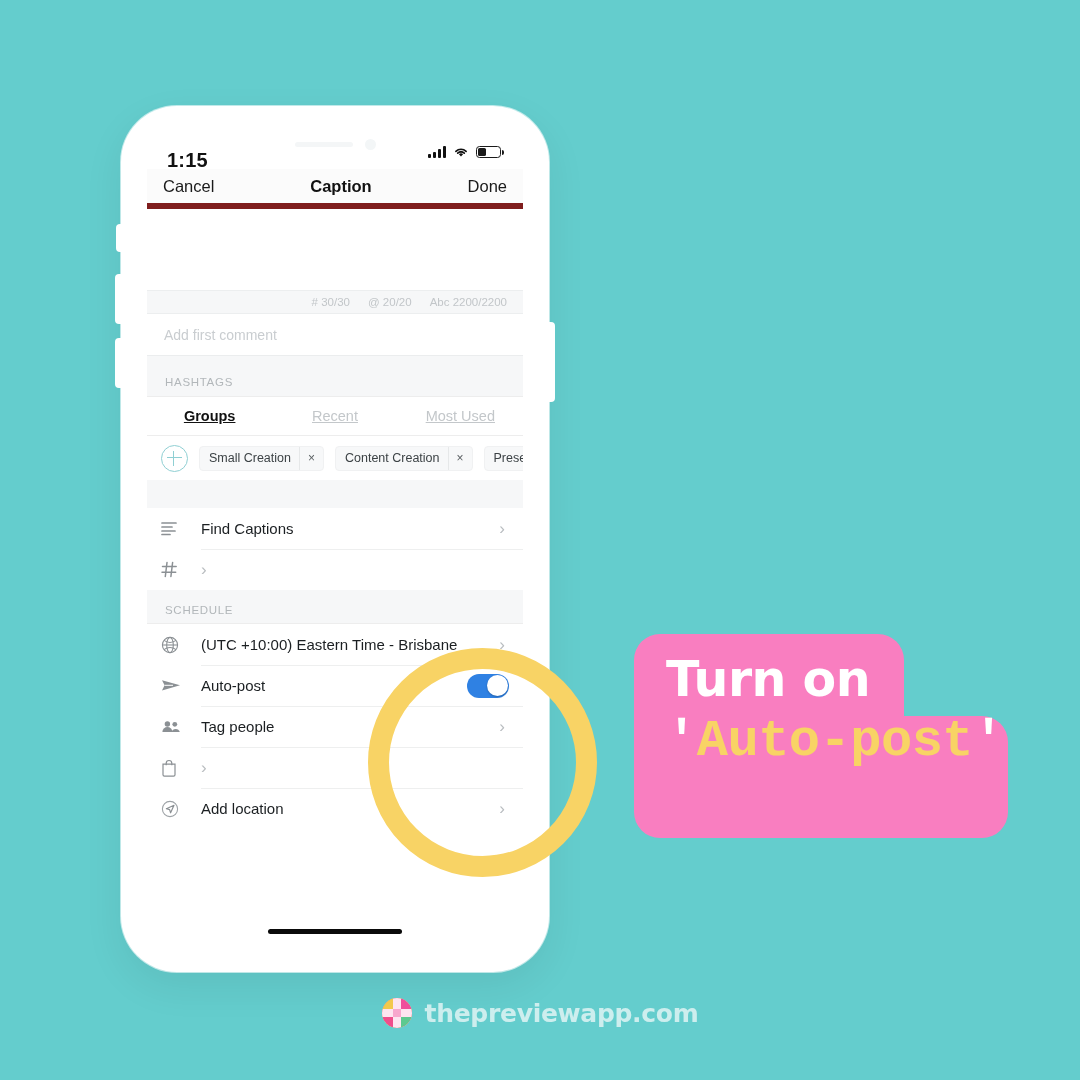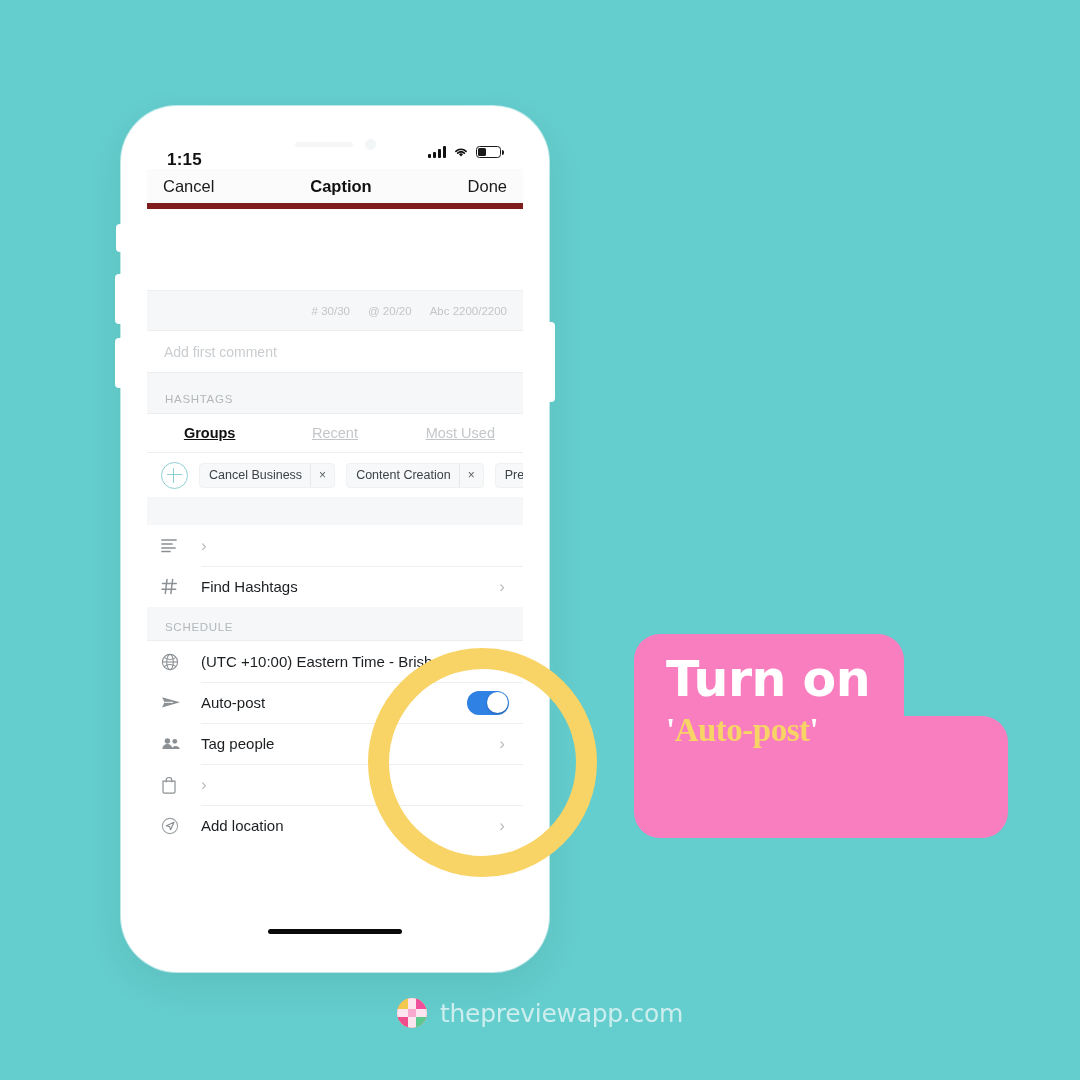--- a/index.html
+++ b/index.html
@@ -33,21 +33,21 @@
   }
   #speaker{width:58px;height:5px;border-radius:3px;background:#f4f6f7;}
   #frontcam{width:11px;height:11px;border-radius:50%;background:#f3f6f7;}
 
   
   #statusbar{
     position:relative;height:38px;background:#ffffff;
     display:flex;align-items:center;justify-content:space-between;
     padding:0 22px 0 20px;box-sizing:border-box;z-index:20;
   }
-  #clock{font-size:17px;font-weight:bold;color:#121212;letter-spacing:.2px;padding-top:4px;margin-top:16px;}
+  #clock{font-size:20px;font-weight:bold;color:#121212;letter-spacing:.2px;padding-top:4px;margin-top:16px;}
   #statusicons{display:flex;align-items:center;gap:7px;padding-top:4px;}
   .bars{display:flex;align-items:flex-end;gap:2px;height:12px;}
   .bars i{display:block;width:3px;background:#111;border-radius:1px;}
   .bars i:nth-child(1){height:4px;}
   .bars i:nth-child(2){height:6.5px;}
   .bars i:nth-child(3){height:9px;}
   .bars i:nth-child(4){height:12px;}
   .batt{width:25px;height:12px;border:1.6px solid #1a1a1a;border-radius:3.5px;position:relative;box-sizing:border-box;}
   .batt:after{content:"";position:absolute;right:-4px;top:3.2px;width:2px;height:5px;background:#1a1a1a;border-radius:0 2px 2px 0;}
   .batt span{position:absolute;left:1.4px;top:1.4px;bottom:1.4px;width:33%;background:#1a1a1a;border-radius:1.6px;display:block;}
@@ -57,21 +57,21 @@
     height:40px;background:#fbfbfb;display:flex;align-items:center;
     justify-content:space-between;padding:0 16px;box-sizing:border-box;
     border-bottom:6px solid #7f1d1d;
   }
   #navbar .nav-side{font-size:16.5px;color:#1a1a1a;}
   #navbar .nav-title{font-size:16.5px;font-weight:bold;color:#111;}
 
   
   #captionbox{height:81px;background:#ffffff;}
   #counters{
-    height:41px;background:#f6f7f8;border-top:1px solid #eceeef;border-bottom:1px solid #eceeef;
+    height:24px;background:#f6f7f8;border-top:1px solid #eceeef;border-bottom:1px solid #eceeef;
     display:flex;align-items:center;justify-content:flex-end;gap:18px;
     padding-right:16px;box-sizing:border-box;
     font-size:11.5px;color:#c2c6c9;
   }
   #comment{
     height:42px;background:#ffffff;display:flex;align-items:center;
     padding-left:17px;box-sizing:border-box;font-size:14px;color:#c9cdd0;
     border-bottom:1px solid #ebedee;
   }
   .grayband{background:#f6f7f8;}
@@ -137,32 +137,32 @@
 
   
   #callout{position:absolute;left:634px;top:634px;width:398px;height:204px;z-index:40;}
   #callout svg{position:absolute;inset:0;}
   #callout .txt{position:absolute;inset:0;padding:16px 0 0 32px;box-sizing:border-box;}
   #callout .l1{
     font-size:49px;font-weight:bold;color:#ffffff;letter-spacing:-.5px;line-height:1.22;
     font-family:"DejaVu Sans",sans-serif;
   }
   #callout .l2{
-    font-size:33px;font-weight:bold;line-height:1.22;letter-spacing:-.5px;
-    font-family:Liberation Serif, serif;color:#ffffff;
+    font-size:52px;font-weight:bold;line-height:1.22;letter-spacing:-.5px;
+    font-family:Liberation Mono, monospace;color:#ffffff;
   }
   #callout .l2 b{color:#f8d365;font-weight:bold;}
 
   
   #footer{
     position:absolute;left:0;right:0;top:998px;display:flex;align-items:center;
     justify-content:center;gap:13px;
   }
   #footer .logo{width:30px;height:30px;border-radius:50%;overflow:hidden;position:relative;background:#f9df6d;}
-  #footer .wordmark{font-size:25px;font-weight:normal;color:#cdeeee;letter-spacing:-.3px;
+  #footer .wordmark{font-size:25px;font-weight:bold;color:#cdeeee;letter-spacing:-.3px;
                     font-family:"DejaVu Sans",sans-serif;}
 </style>
 </head>
 <body>
 
 <div id="phone">
   <div class="side-btn l1"></div>
   <div class="side-btn l2"></div>
   <div class="side-btn l3"></div>
   <div class="side-btn r1"></div>
@@ -215,21 +215,21 @@
 
     <div id="tabs">
       <div class="tab active">Groups</div>
       <div class="tab">Recent</div>
       <div class="tab">Most Used</div>
     </div>
 
     <div id="chips">
       <div class="plus"></div>
       <div class="chip">
-        <span>Cancel Business</span>
+        <span>Small Creation</span>
         <span class="x">×</span>
       </div>
       <div class="chip">
         <span>Content Creation</span>
         <span class="x">×</span>
       </div>
       <div class="chip">
         <span>Prese</span>
       </div>
     </div>
@@ -240,34 +240,34 @@
         <span class="ico">
           <svg width="17" height="15" viewBox="0 0 17 15">
             <g stroke="#8b9094" stroke-width="1.7" stroke-linecap="round">
               <line x1="1" y1="2" x2="15" y2="2"></line>
                 <line x1="1" y1="6" x2="11" y2="6"></line>
               <line x1="1" y1="10" x2="14" y2="10"></line>
                 <line x1="1" y1="13.5" x2="9" y2="13.5"></line>
             </g>
           </svg>
         </span>
+        <span class="lbl">Find Captions</span>
         <span class="chev">›</span>
       </div>
       <div class="row">
         <span class="ico">
           <svg width="17" height="17" viewBox="0 0 17 17">
             <g stroke="#8b9094" stroke-width="1.5" stroke-linecap="round">
               <line x1="6" y1="1.5" x2="4.3" y2="15.5"></line>
                 <line x1="11.6" y1="1.5" x2="9.9" y2="15.5"></line>
               <line x1="1.5" y1="5.6" x2="15.2" y2="5.6"></line>
                 <line x1="1" y1="11.2" x2="14.7" y2="11.2"></line>
             </g>
           </svg>
         </span>
-        <span class="lbl">Find Hashtags</span>
         <span class="chev">›</span>
       </div>
     </div>
 
     <div id="schedule-hdr">SCHEDULE</div>
 
     <div class="rows">
 
       <div class="row">
         <span class="ico">

